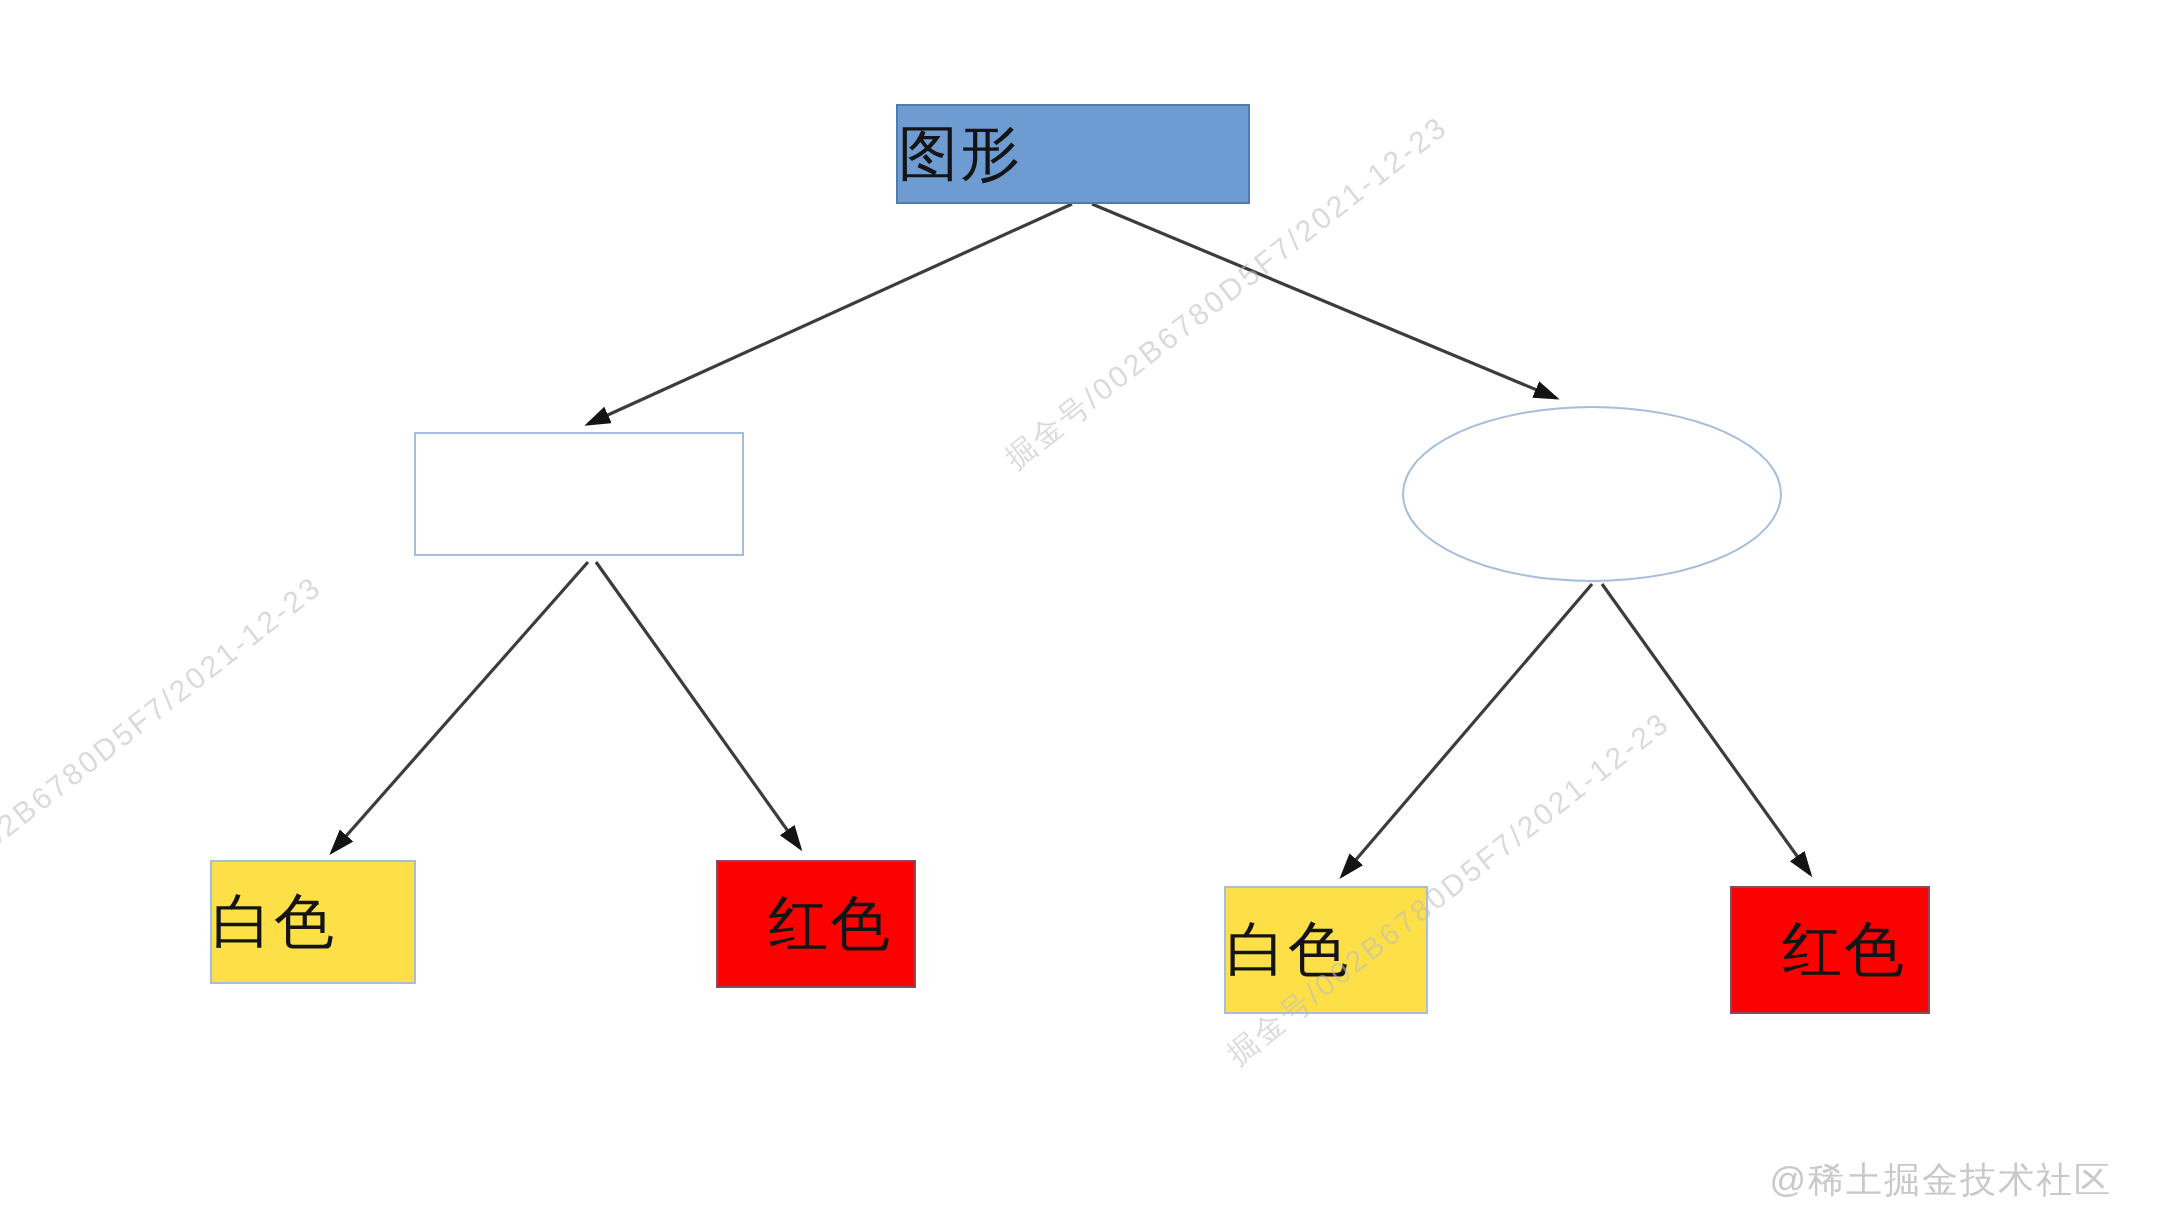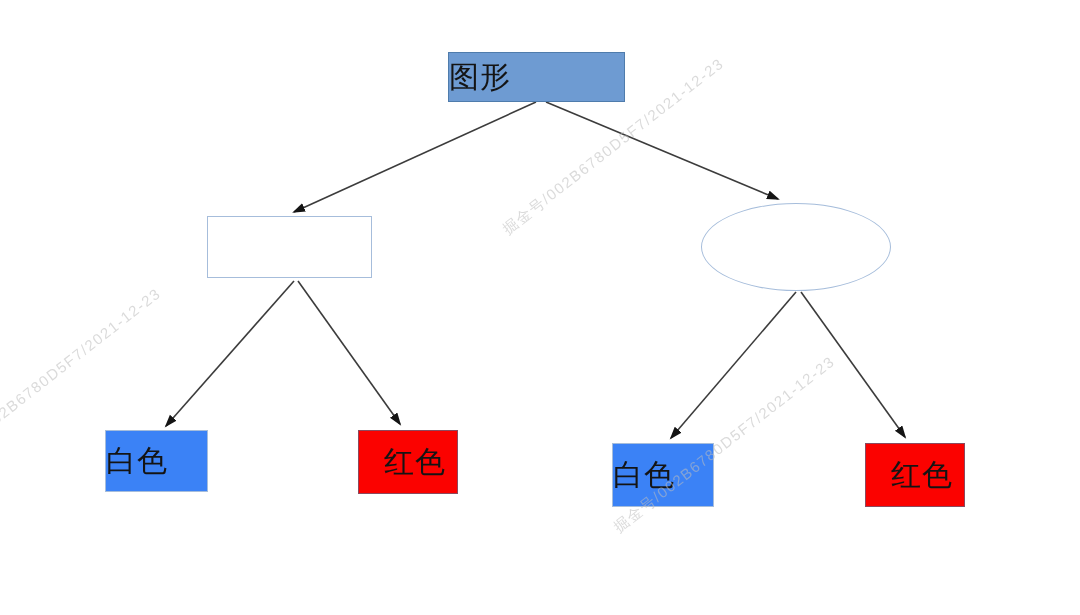--- a/index.html
+++ b/index.html
@@ -40,21 +40,21 @@
     background:#fff;
     border:1.5px solid var(--light-border);
   }
   .node-ellipse{
     left:701px;top:203px;width:190px;height:88px;
     background:#fff;
     border:1.5px solid var(--light-border);
     border-radius:50%;
   }
   .leaf-white{
-    background:#3b82f6;
+    background:#fde047;
     border:1.5px solid var(--light-border);
   }
   .leaf-red{
     background:var(--red-fill);
     border:1.5px solid var(--red-border);
     padding-left:25px;
   }
   .leaf-0{left:105px;top:430px;width:103px;height:62px;}
   .leaf-1{left:358px;top:430px;width:100px;height:64px;}
   .leaf-2{left:612px;top:443px;width:102px;height:64px;}
@@ -129,14 +129,15 @@
   </div>
 
   <div class="node leaf-3 leaf-red">
     <span>红色</span>
   </div>
 
   <span class="diag-watermark wm-a">掘金号/002B6780D5F7/2021-12-23</span>
   <span class="diag-watermark wm-b">掘金号/002B6780D5F7/2021-12-23</span>
   <span class="diag-watermark wm-c">掘金号/002B6780D5F7/2021-12-23</span>
 
+  <span class="credit">@稀土掘金技术社区</span>
 
 </div>
 
 </body></html>

